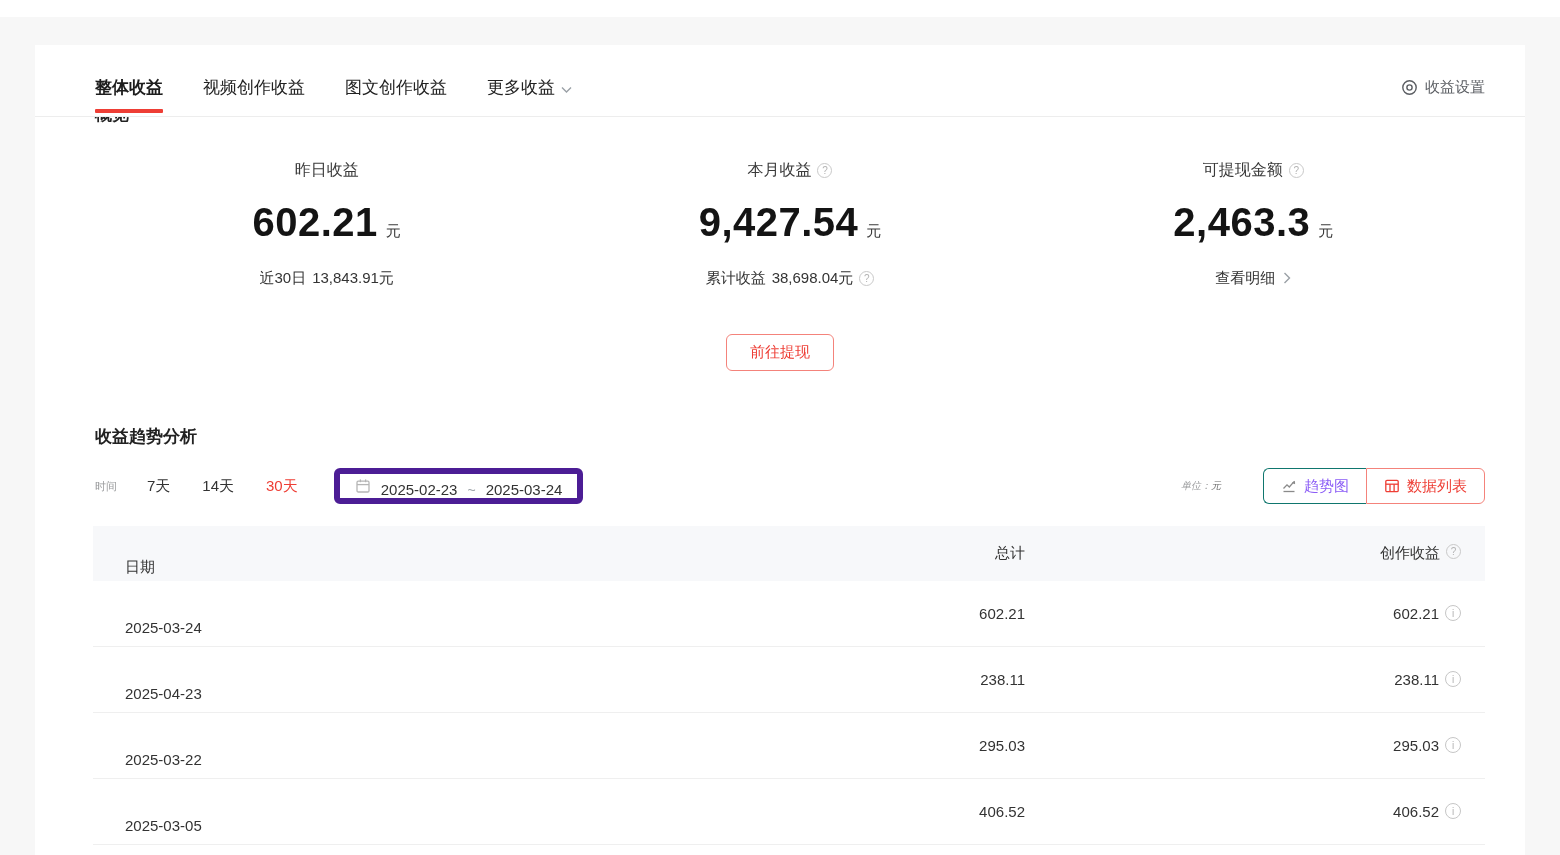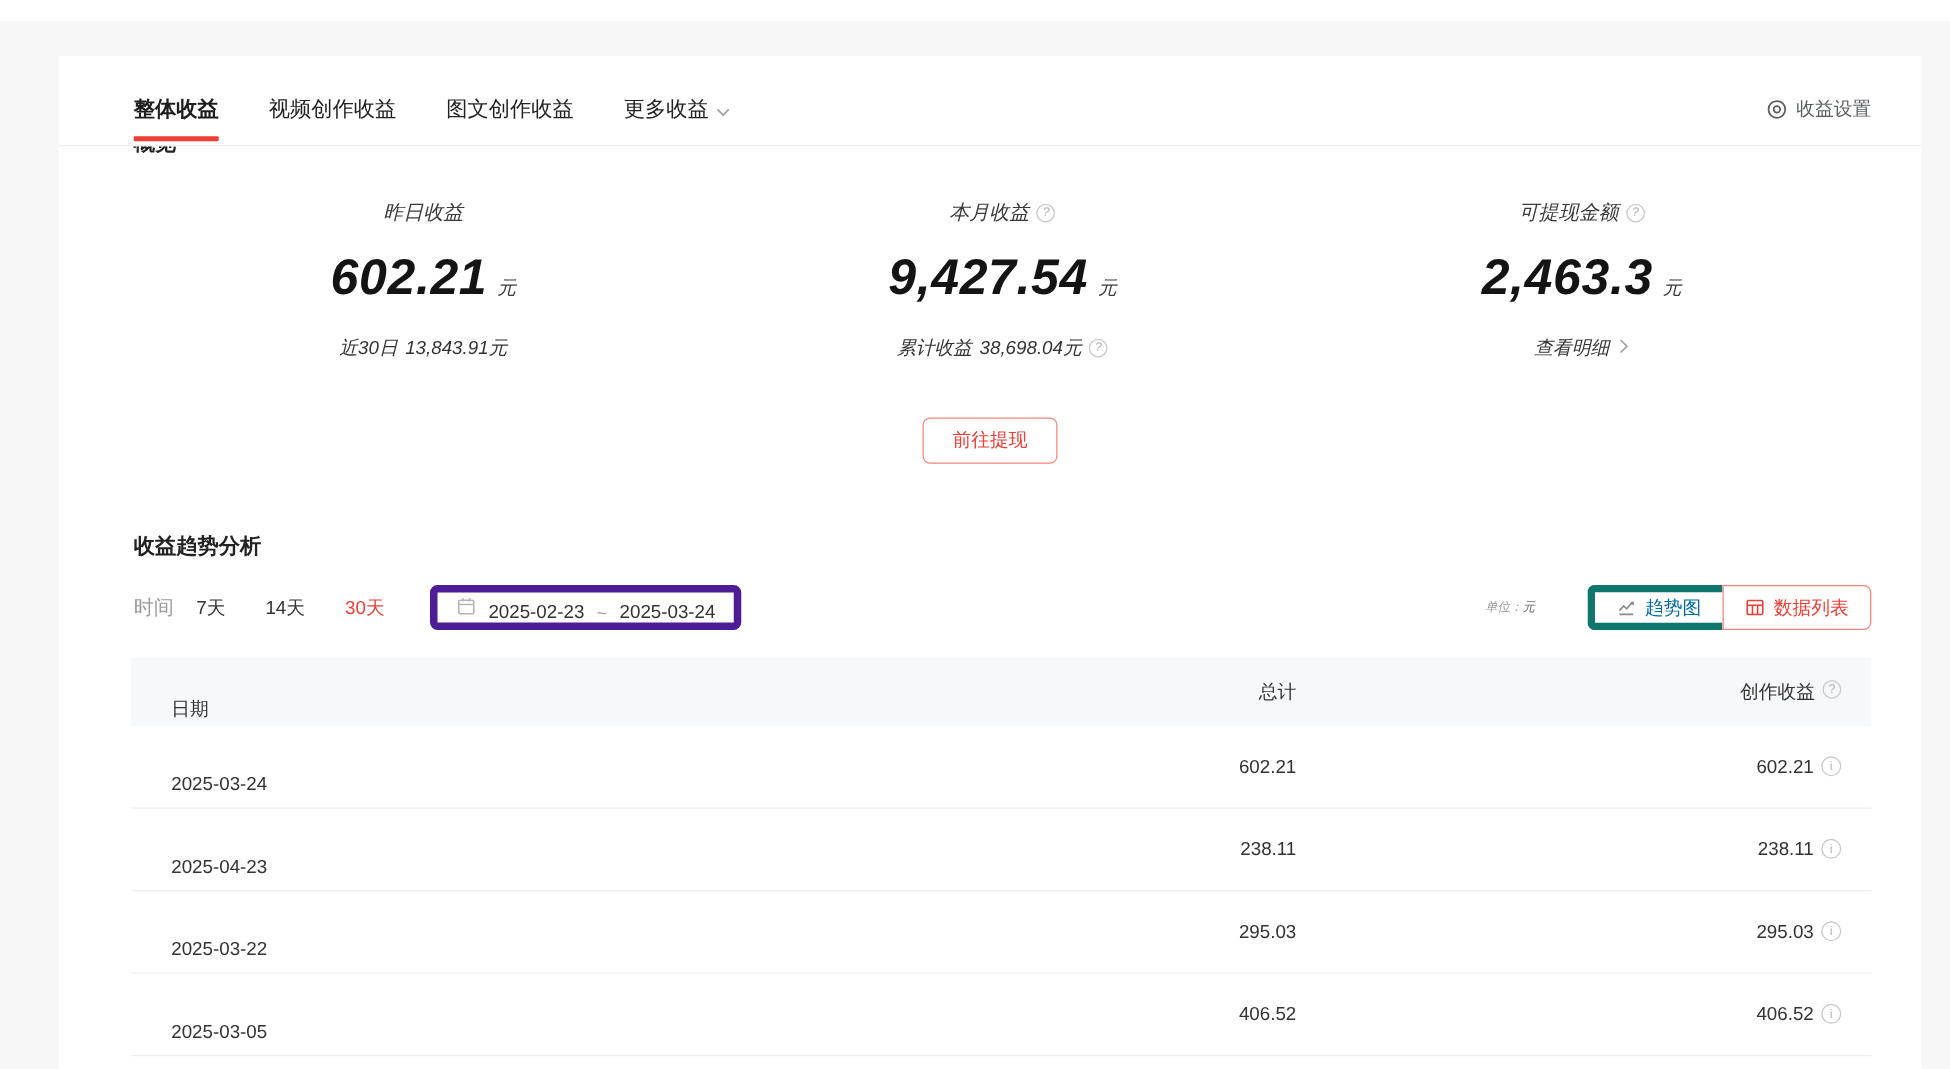--- a/index.html
+++ b/index.html
@@ -14,21 +14,21 @@
     --icon-gray:#b9babc;
   }
   *{box-sizing:border-box;}
   html,body{margin:0;padding:0;}
   body{
     width:1560px;height:855px;position:relative;overflow:hidden;
     background:#fff;font-family:"Liberation Sans","DejaVu Sans",sans-serif;
     color:var(--text);
   }
   .page-bg{position:absolute;left:0;top:17px;width:1560px;height:838px;background:#f7f7f7;}
-  .panel{position:absolute;left:47px;top:45px;width:1490px;height:810px;background:#fff;}
+  .panel{position:absolute;left:35px;top:45px;width:1490px;height:810px;background:#fff;}
 
   
   .clipped-heading{
     position:absolute;left:60px;top:60px;z-index:1;
     font-size:17px;line-height:20px;font-weight:700;color:#222;
   }
 
   
   .tabbar{
     position:relative;z-index:2;height:72px;background:#fff;
@@ -41,21 +41,21 @@
   .tab.active{font-weight:600;color:#1d1d1d;}
   .tab.active .tab-underline{
     position:absolute;left:0;right:0;bottom:3px;height:4px;background:var(--accent);border-radius:1px;
   }
   .chev-down{color:#9aa0a6;margin-top:2px;}
   .settings{margin-left:auto;display:flex;align-items:center;gap:7px;
     font-size:15px;color:#5b5e63;cursor:pointer;}
   .settings svg{display:block;color:#5b5e63;}
 
   
-  .overview{display:flex;padding:43px 40px 0 60px;font-style:italic;}
+  .overview{display:flex;padding:43px 40px 0 60px;}
   .stat-card{flex:1;text-align:center;}
   .stat-label{display:inline-flex;align-items:center;gap:6px;font-size:16px;color:#3a3a3a;}
   .stat-value{margin-top:18px;font-size:40px;font-weight:700;color:var(--text-strong);letter-spacing:.5px;line-height:46px;}
   .stat-unit{font-size:15px;font-weight:400;color:#3a3a3a;margin-left:8px;letter-spacing:0;}
   .stat-sub{margin-top:15px;font-size:15px;color:#333;display:inline-flex;align-items:center;gap:6px;}
   .detail-link{cursor:pointer;}
   .detail-link .chev-right{color:#9aa0a6;margin-left:2px;}
   .help{
     display:inline-flex;align-items:center;justify-content:center;
     width:15px;height:15px;border:1px solid #c9c9c9;border-radius:50%;
@@ -64,37 +64,37 @@
   .withdraw-btn{
     display:block;margin:46px auto 0;height:37px;padding:0 23px;
     background:#fff;border:1px solid var(--accent-soft);border-radius:6px;
     color:var(--accent);font-size:15px;font-family:inherit;cursor:pointer;text-align:right;
   }
 
   
   .trend-head{padding:54px 40px 0 60px;}
   .trend-title{font-size:17px;font-weight:700;color:#222;}
   .filter-row{display:flex;align-items:center;margin-top:20px;height:36px;}
-  .time-label{font-size:16px;color:var(--gray);margin-right:18px;}
+  .time-label{font-size:11px;color:var(--gray);margin-right:30px;}
   .range{font-size:15px;color:#333;margin-right:32px;cursor:pointer;}
   .range.active{color:var(--accent);}
   .daterange{
     display:inline-flex;align-items:flex-end;height:36px;padding:0 15px;margin-left:4px;
     border:6px solid #4c1d95;border-radius:6px;background:#fff;cursor:pointer;gap:10px;
   }
   .daterange .date{font-size:15px;color:#333;}
   .daterange .tilde{font-size:14px;color:#9aa0a6;}
   .cal-icon{color:#b5b5b5;display:block;}
   .filter-right{margin-left:auto;display:flex;align-items:center;}
   .unit{font-size:10px;color:var(--gray);font-style:italic;}
   .unit .unit-val{color:#6b6b6b;}
   .view-group{display:flex;margin-left:42px;}
   .view-btn{
     display:inline-flex;align-items:center;gap:7px;height:36px;padding:0 17px;
-    background:#fff;border:6px solid #0f766e;font-size:15px;color:#0369a1;
+    background:#fff;border:1px solid #0f766e;font-size:15px;color:#8b5cf6;
     font-family:inherit;cursor:pointer;
   }
   .view-btn svg{display:block;}
   .view-btn:first-child{border-radius:6px 0 0 6px;border-right:none;}
   .view-btn:last-child{border-radius:0 6px 6px 0;}
   .view-btn.active{border:1px solid var(--accent-soft);color:var(--accent);}
 
   
   .table{margin:22px 40px 0 58px;}
   .thead{

